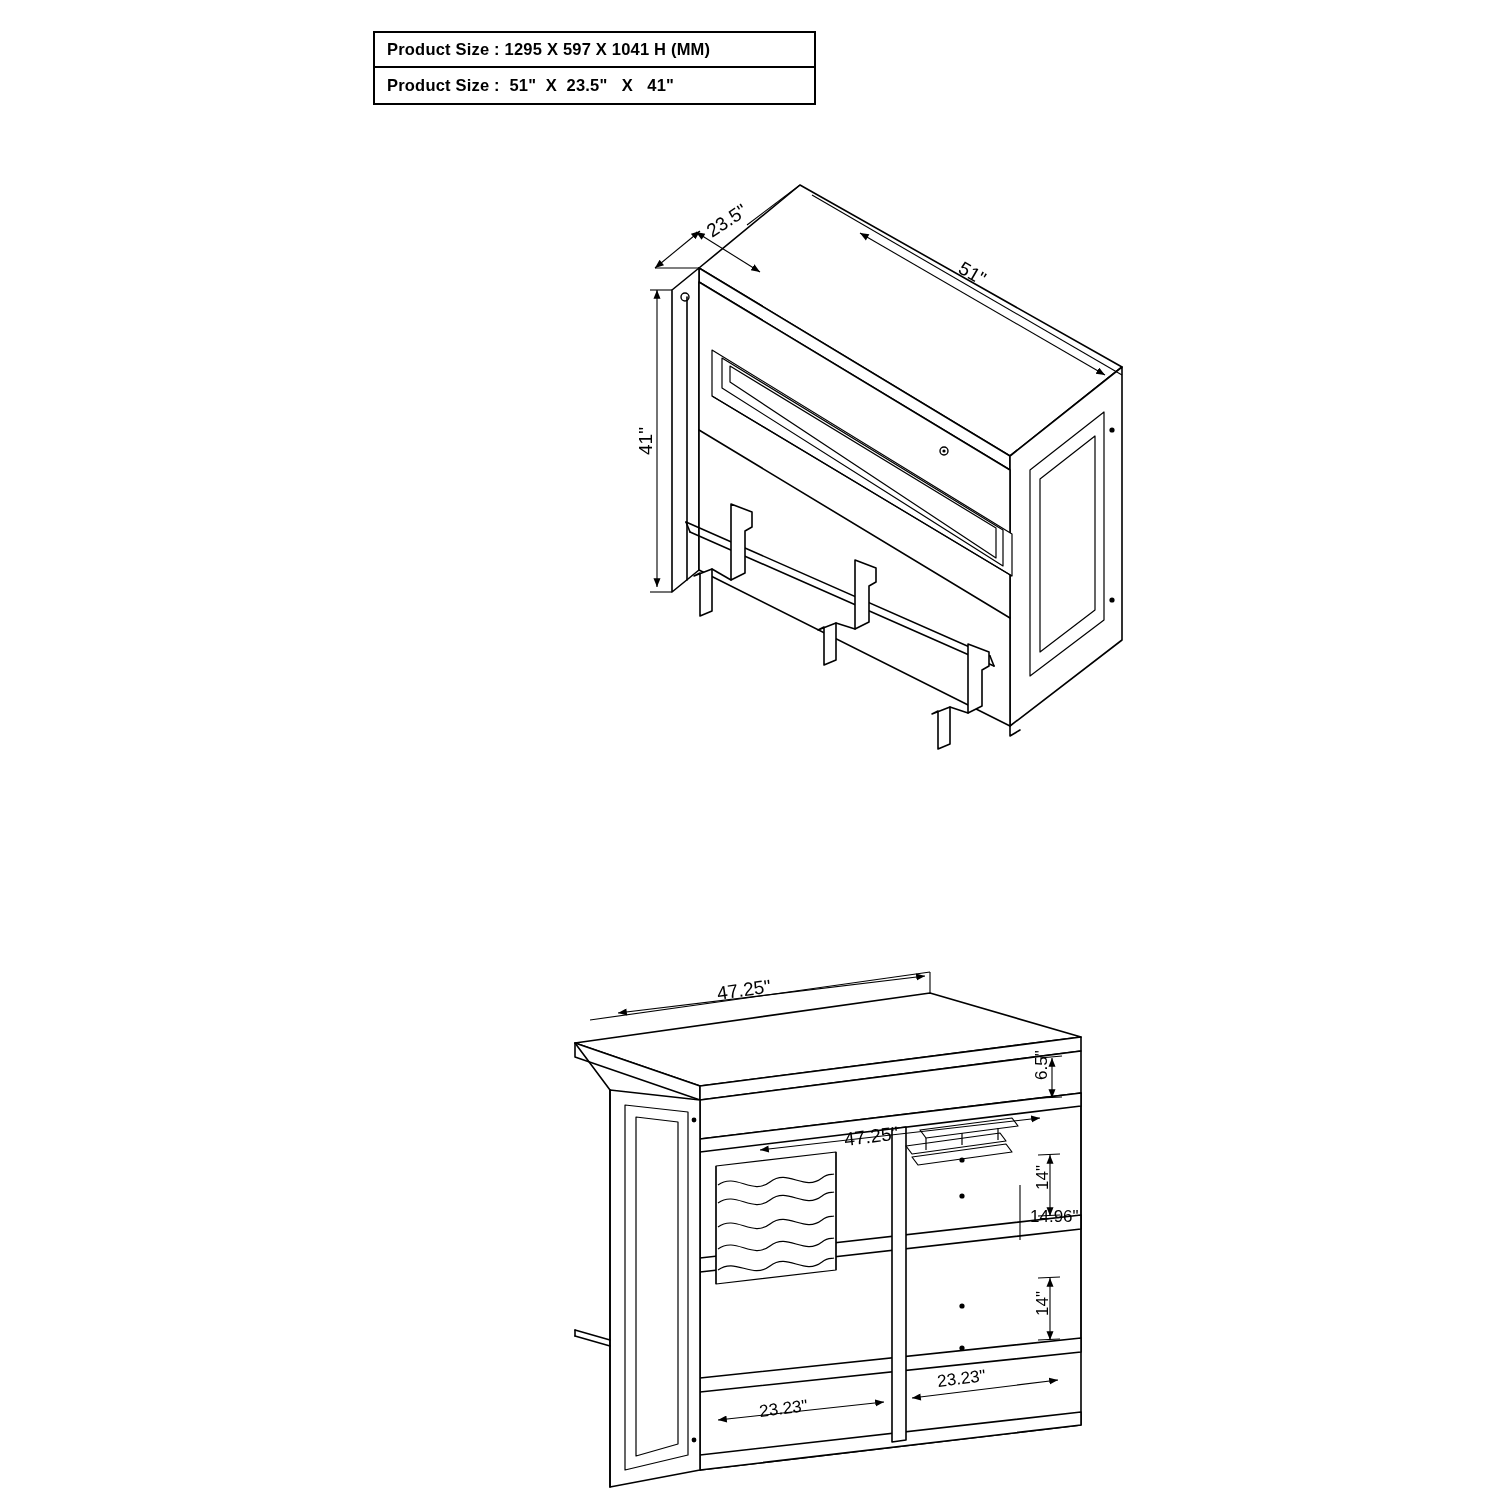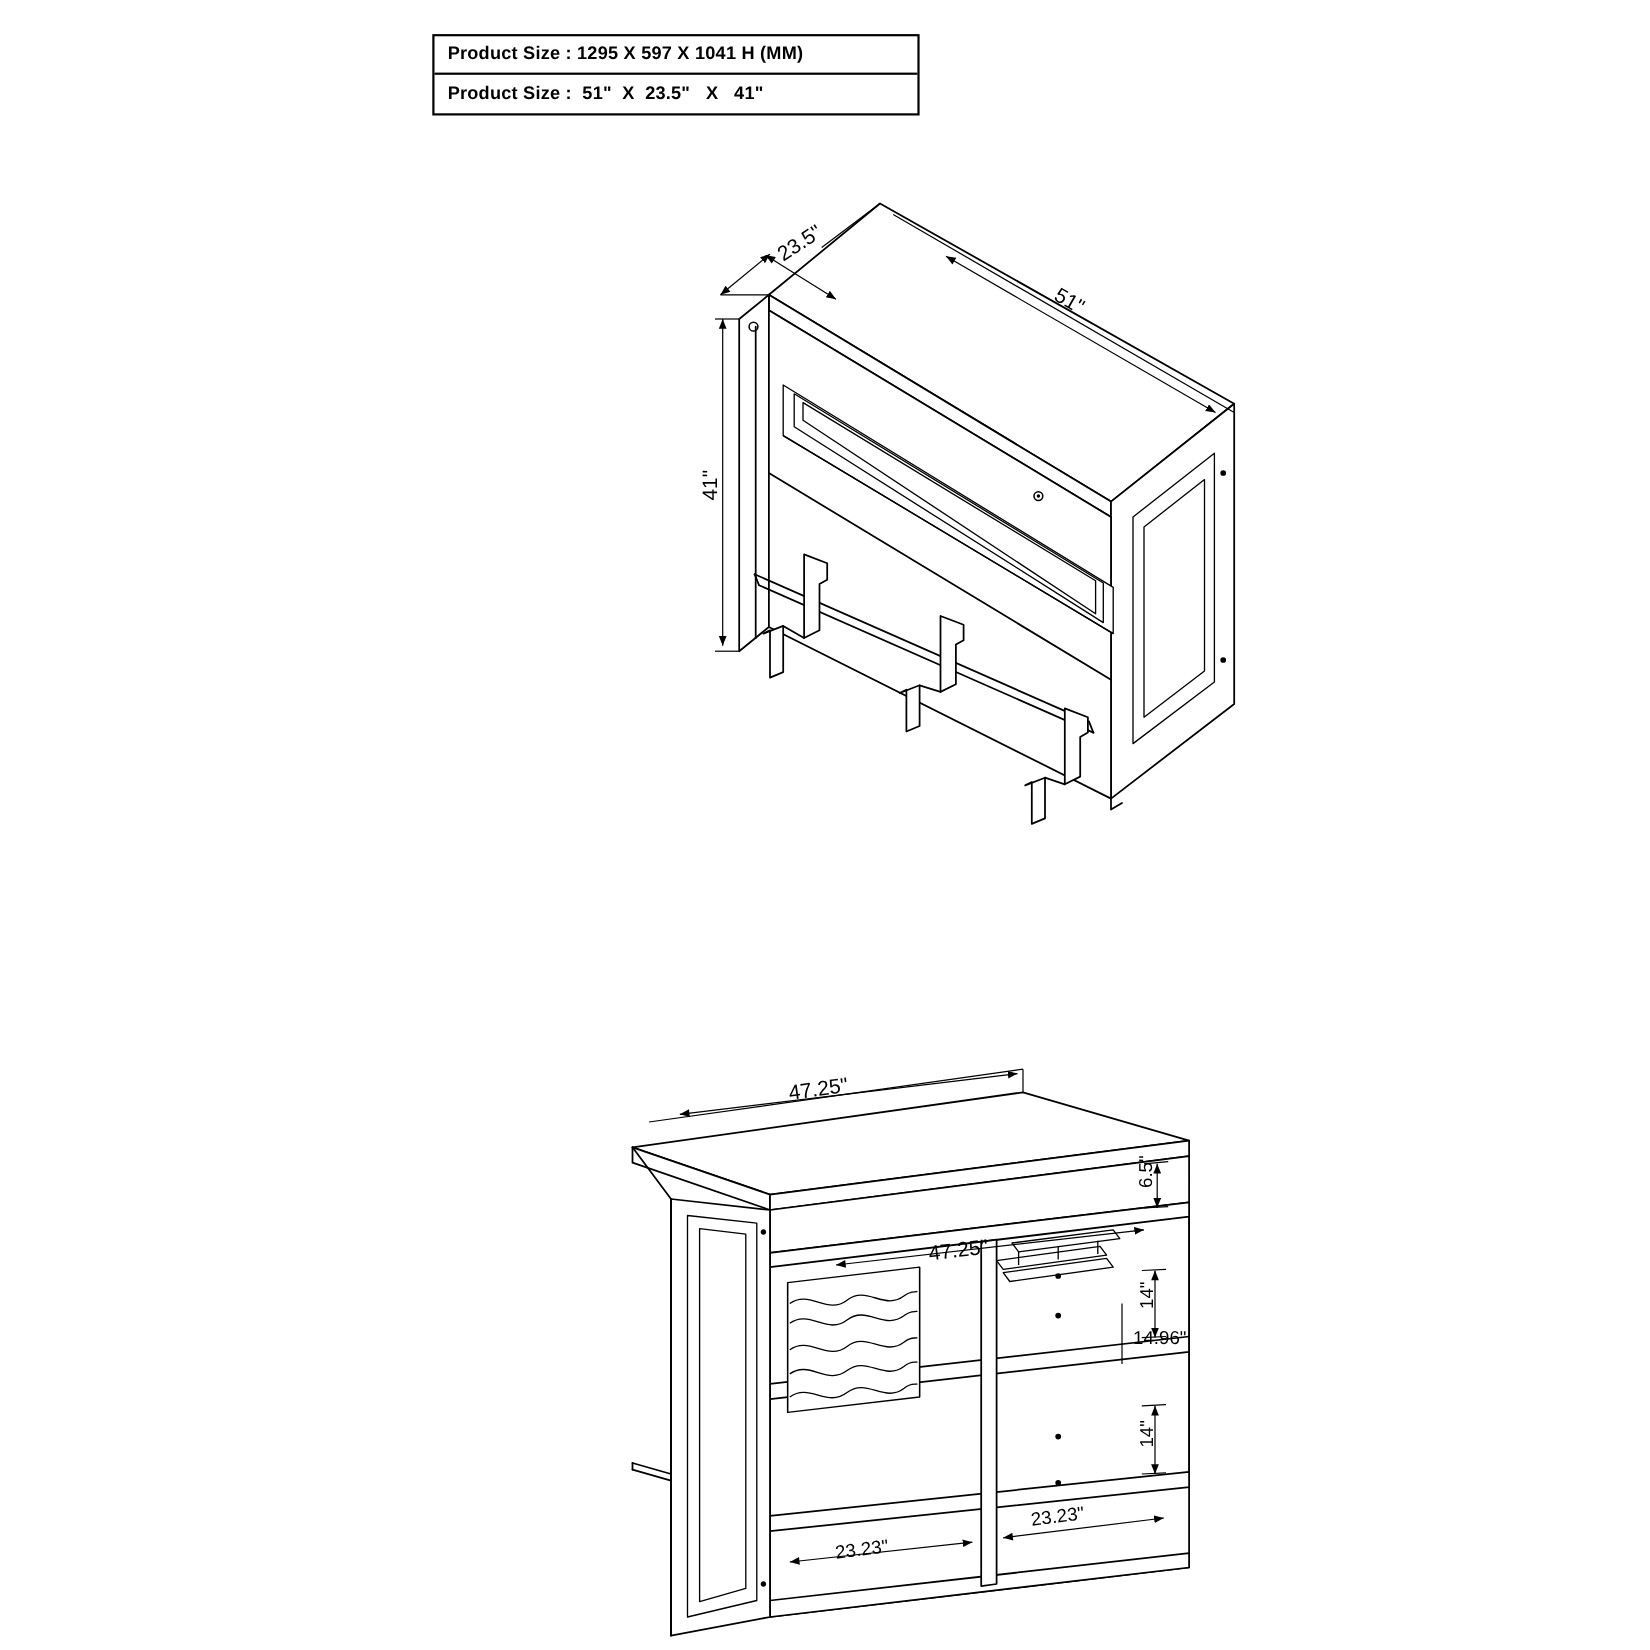--- a/index.html
+++ b/index.html
@@ -23,21 +23,20 @@
   }
   
   .spec-table {
     position: absolute;
     left: 373px;
     top: 31px;
     width: 443px;
     border: 2px solid #000;
     box-sizing: border-box;
     background: #fff;
-    margin-left: 20px;
   }
   .spec-row {
     border-bottom: 2px solid #000;
     padding: 6px 10px 7px 12px;
     box-sizing: border-box;
     height: 35px;
     display: flex;
     align-items: center;
   }
   .spec-row:last-child {

